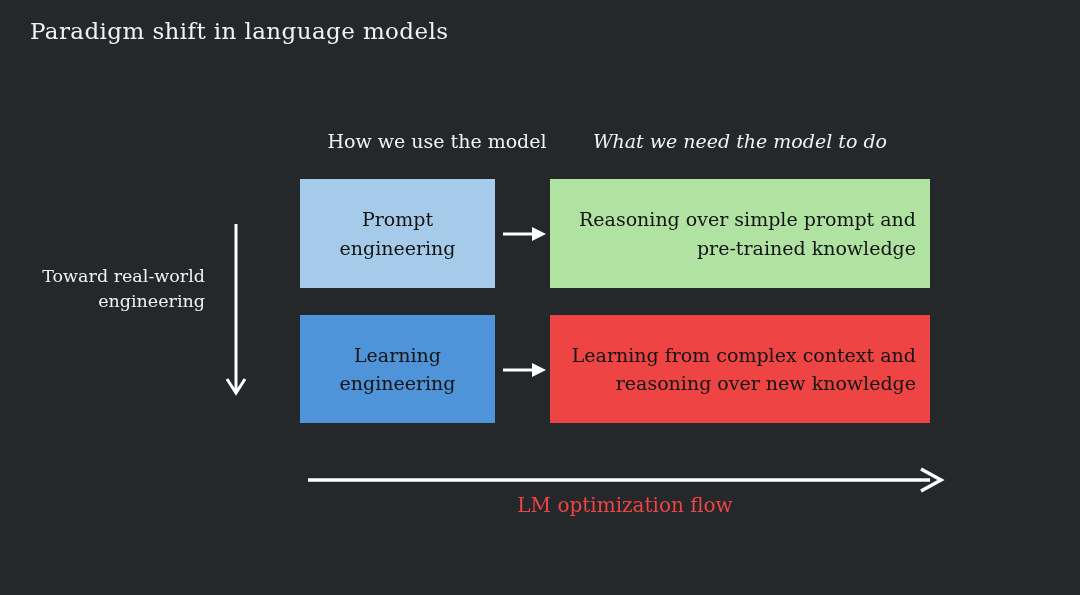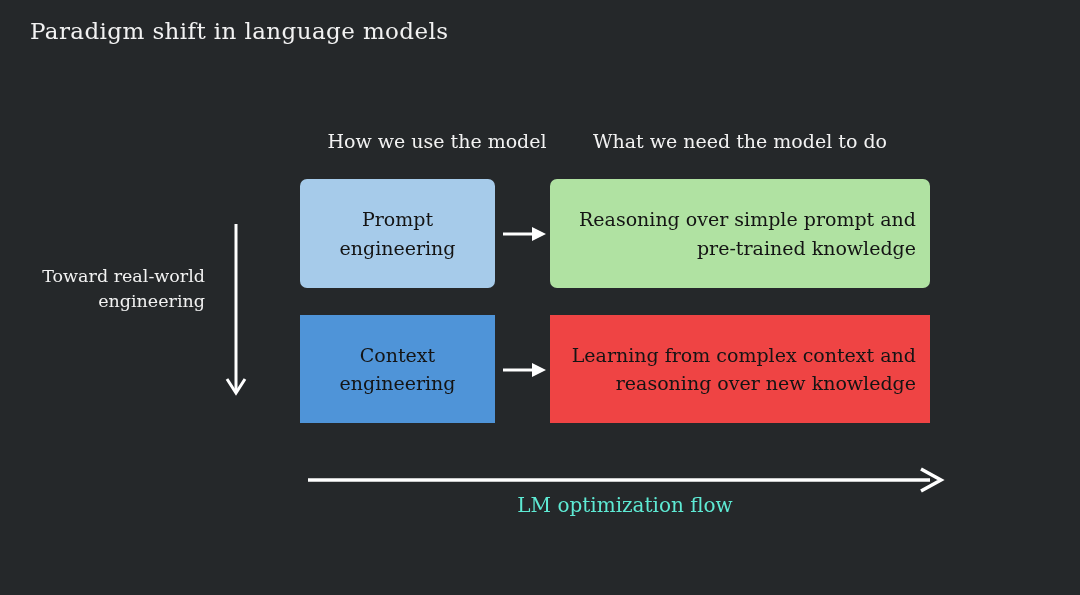--- a/index.html
+++ b/index.html
@@ -18,50 +18,50 @@
     letter-spacing: 0.4px;
     color: #f2f2f2;
   }
   .col-header {
     top: 130px;
     font-size: 19px;
     text-align: center;
     color: #f2f2f2;
   }
   .col-header-use  { left: 282px; width: 230px; margin-left: 40px; }
-  .col-header-need { left: 565px; width: 350px; }
+  .col-header-need { left: 565px; width: 350px; font-style: italic; }
   .box {
     display: flex;
     align-items: center;
     justify-content: center;
     text-align: center;
     color: #141414;
     font-size: 19px;
     line-height: 1.48;
     box-sizing: border-box;
     padding: 0 14px;
   }
   .box-use  { left: 300px; width: 195px; }
   .box-need { left: 550px; width: 380px; text-align: right; }
-  .row-1 { top: 179px; height: 109px; border-radius: 7px; }
+  .row-1 { top: 179px; height: 109px; }
   .row-2 { top: 315px; height: 108px; }
   .left-axis-label {
     left: 25px; top: 264px;
     width: 180px;
     text-align: right;
     font-size: 17.5px;
     line-height: 1.45;
     color: #f2f2f2;
   }
   .bottom-axis-label {
     left: 310px; top: 493px;
     width: 630px;
     text-align: center;
     font-size: 20px;
-    color: #5eead4;
+    color: #ef4444;
   }
   svg.arrow-layer {
     position: absolute;
     left: 0; top: 0;
     pointer-events: none;
   }
 </style>
 </head>
 <body style="background-color: rgb(37, 40, 42);">
 
@@ -89,17 +89,17 @@
 </svg>
 
 <div class="abs page-title">Paradigm shift in language models</div>
 
 <div class="abs col-header col-header-use">How we use the model</div>
 <div class="abs col-header col-header-need">What we need the model to do</div>
 
 <div class="abs box box-use row-1" style="background-color: rgb(166, 203, 234);">Prompt engineering</div>
 <div class="abs box box-need row-1" style="background-color: rgb(176, 226, 162);">Reasoning over simple prompt and pre-trained knowledge</div>
 
-<div class="abs box box-use row-2" style="background-color: rgb(79, 148, 216);">Context engineering</div>
+<div class="abs box box-use row-2" style="background-color: rgb(79, 148, 216);">Learning engineering</div>
 <div class="abs box box-need row-2" style="background-color: #ef4444;">Learning from complex context and reasoning over new knowledge</div>
 
 <div class="abs left-axis-label">Toward real-world engineering</div>
 <div class="abs bottom-axis-label">LM optimization flow</div>
 
 </body></html>

